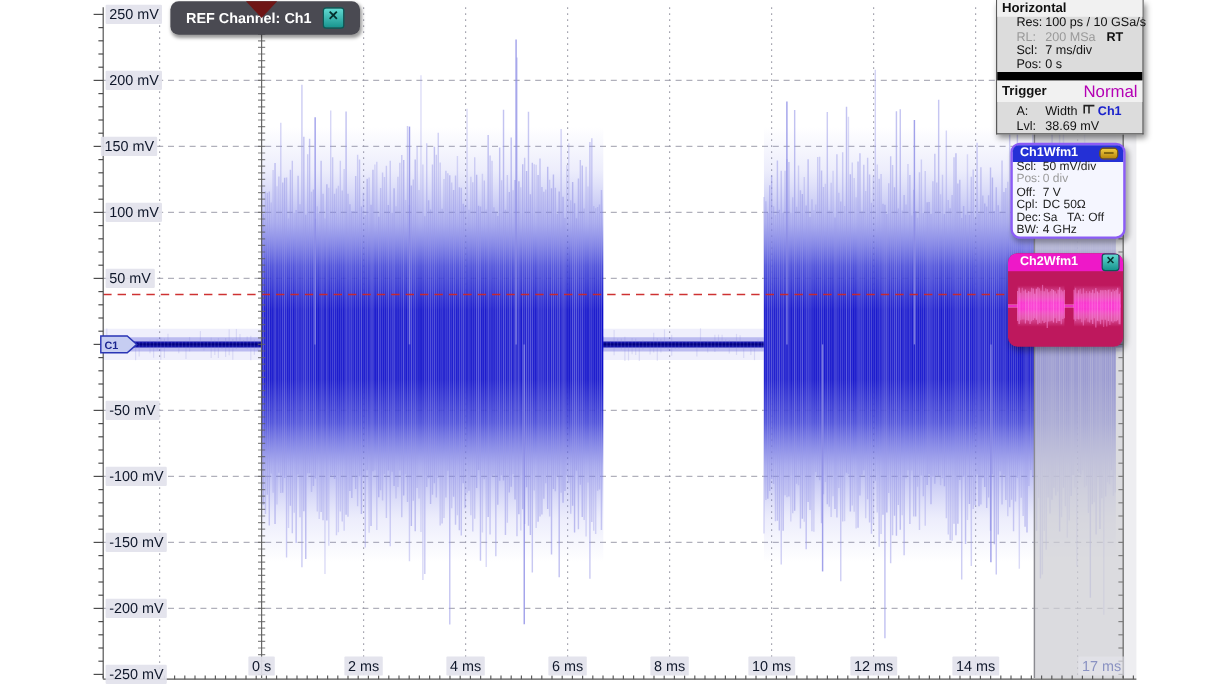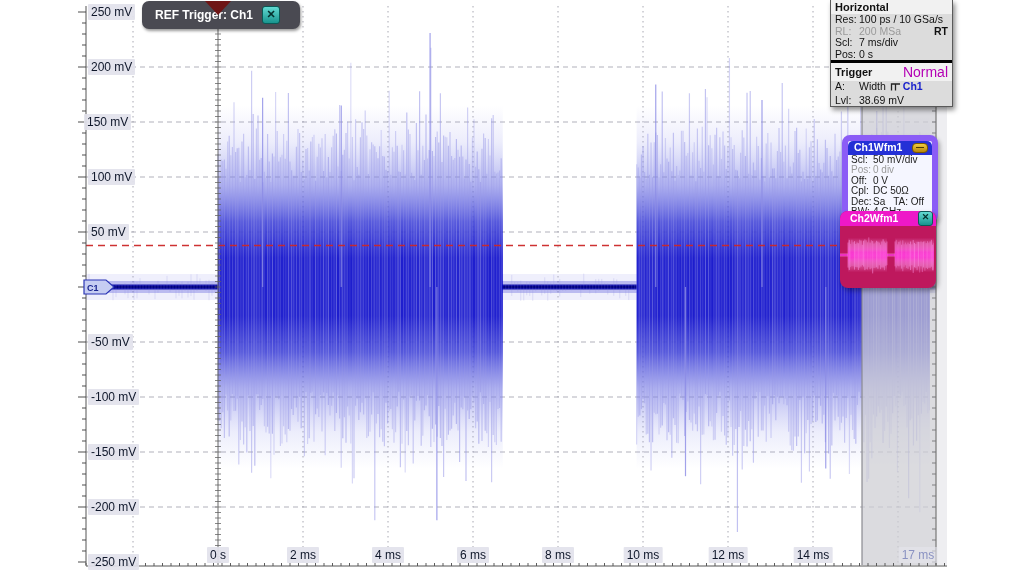--- a/index.html
+++ b/index.html
@@ -18,31 +18,31 @@
   .tealbtn{width:16px;height:16px;background:linear-gradient(#62dad2,#18948e);border:1px solid #0a5a56;
            border-radius:3px;color:#04302d;font-weight:bold;font-size:11px;line-height:14px;text-align:center;
            flex:0 0 auto;cursor:pointer;}
   .trig-triangle{position:absolute;left:205px;top:1px;width:0;height:0;z-index:26;
            border-left:13px solid transparent;border-right:13px solid transparent;border-top:14px solid #6e1515;}
 
   
   .hpanel{position:absolute;left:830px;top:0;width:123px;background:#dcdcdc;border:1px solid #5a5a5a;border-top:none;
           box-shadow:2px 3px 5px rgba(0,0,0,.45);font-size:10.5px;color:#111;z-index:25;box-sizing:border-box;}
   .ph-head{background:#f1f1f1;font-weight:bold;font-size:11px;padding:1px 4px;display:flex;justify-content:space-between;align-items:center;}
-  .prow{padding:0 4px;line-height:11.5px;white-space:nowrap;display:flex;align-items:flex-start;}
+  .prow{padding:0 16px;line-height:11.5px;white-space:nowrap;display:flex;align-items:flex-end;}
   .plab{display:inline-block;min-width:24px;}
   .dimtext{color:#9a9a9a;}
   .rt{font-weight:bold;margin-left:auto;}
   .normal{color:#b400b4;font-weight:normal;font-size:14px;}
   .ch1blue{color:#1a22cc;font-weight:bold;margin-left:2px;}
-  .trig-head{border-top:3px solid #000000;}
+  .trig-head{border-top:7px solid #000000;}
   .wicon{margin-left:4px;display:inline-block;}
 
   
-  .c1panel{position:absolute;left:842px;top:135px;width:96px;background:#f5f6ff;border:6px solid #8b5cf6;
+  .c1panel{position:absolute;left:842px;top:119px;width:96px;background:#f5f6ff;border:2px solid #8b5cf6;
            border-radius:8px;z-index:25;font-size:10px;color:#222;box-shadow:2px 3px 4px rgba(0,0,0,.3);box-sizing:border-box;}
   .c1head{background:#2430d6;color:#fff;font-weight:bold;font-size:10.5px;line-height:13px;padding:0 4px 1px 6px;
           border-radius:5px 5px 0 0;display:flex;justify-content:space-between;align-items:center;}
   .minbtn{width:14px;height:8px;background:linear-gradient(#f0cc40,#b8860b);border:1px solid #7a5a00;border-radius:4px;
           position:relative;cursor:pointer;}
   .minbtn::after{content:"";position:absolute;left:3px;right:3px;top:3px;height:1px;background:#4d3a00;}
   .c1row{padding:0 3px;line-height:10.4px;white-space:nowrap;}
   .c1row .plab{min-width:22px;}
   .ta-gap{margin-left:8px;}
 
@@ -802,21 +802,21 @@
       <div class="chip" style="left: 388px; top: 547px; transform: translateX(-50%);">4 ms</div>
       <div class="chip" style="left: 473px; top: 547px; transform: translateX(-50%);">6 ms</div>
       <div class="chip" style="left: 558px; top: 547px; transform: translateX(-50%);">8 ms</div>
       <div class="chip" style="left: 643px; top: 547px; transform: translateX(-50%);">10 ms</div>
       <div class="chip" style="left: 728px; top: 547px; transform: translateX(-50%);">12 ms</div>
       <div class="chip" style="left: 813px; top: 547px; transform: translateX(-50%);">14 ms</div>
       <div class="chip dim" style="left: 918px; top: 547px; transform: translateX(-50%);">17 ms</div>
     </div>
 
   <div class="ref-tab">
-    <span>REF Trigger: Ch1</span>
+    <span>REF Channel: Ch1</span>
     <span class="tealbtn">✕</span>
   </div>
   <div class="trig-triangle"></div>
 
   <div class="hpanel">
     <div class="ph-head">
       <span>Horizontal</span>
     </div>
     <div class="prow">
       <span class="plab">Res:</span>
@@ -856,21 +856,21 @@
   </div>
 
   <div class="c1panel">
     <div class="c1head">
       <span>Ch1Wfm1</span>
       <span class="minbtn"></span>
     </div>
     <div id="c1rows">
         <div class="c1row"><span class="plab">Scl:</span><span class="">50 mV/div</span></div>
         <div class="c1row"><span class="plab dimtext">Pos:</span><span class="dimtext">0 div</span></div>
-        <div class="c1row"><span class="plab">Off:</span><span class="">0 V</span></div>
+        <div class="c1row"><span class="plab">Off:</span><span class="">7 V</span></div>
         <div class="c1row"><span class="plab">Cpl:</span><span class="">DC 50Ω</span></div>
         <div class="c1row"><span class="plab">Dec:</span><span class="">Sa</span><span class="ta-gap">TA:</span><span> Off</span></div>
         <div class="c1row"><span class="plab">BW:</span><span class="">4 GHz</span></div>
       </div>
   </div>
 
   <div class="c2panel">
     <div class="c2head">
       <span>Ch2Wfm1</span>
       <span class="tealbtn small">✕</span>

